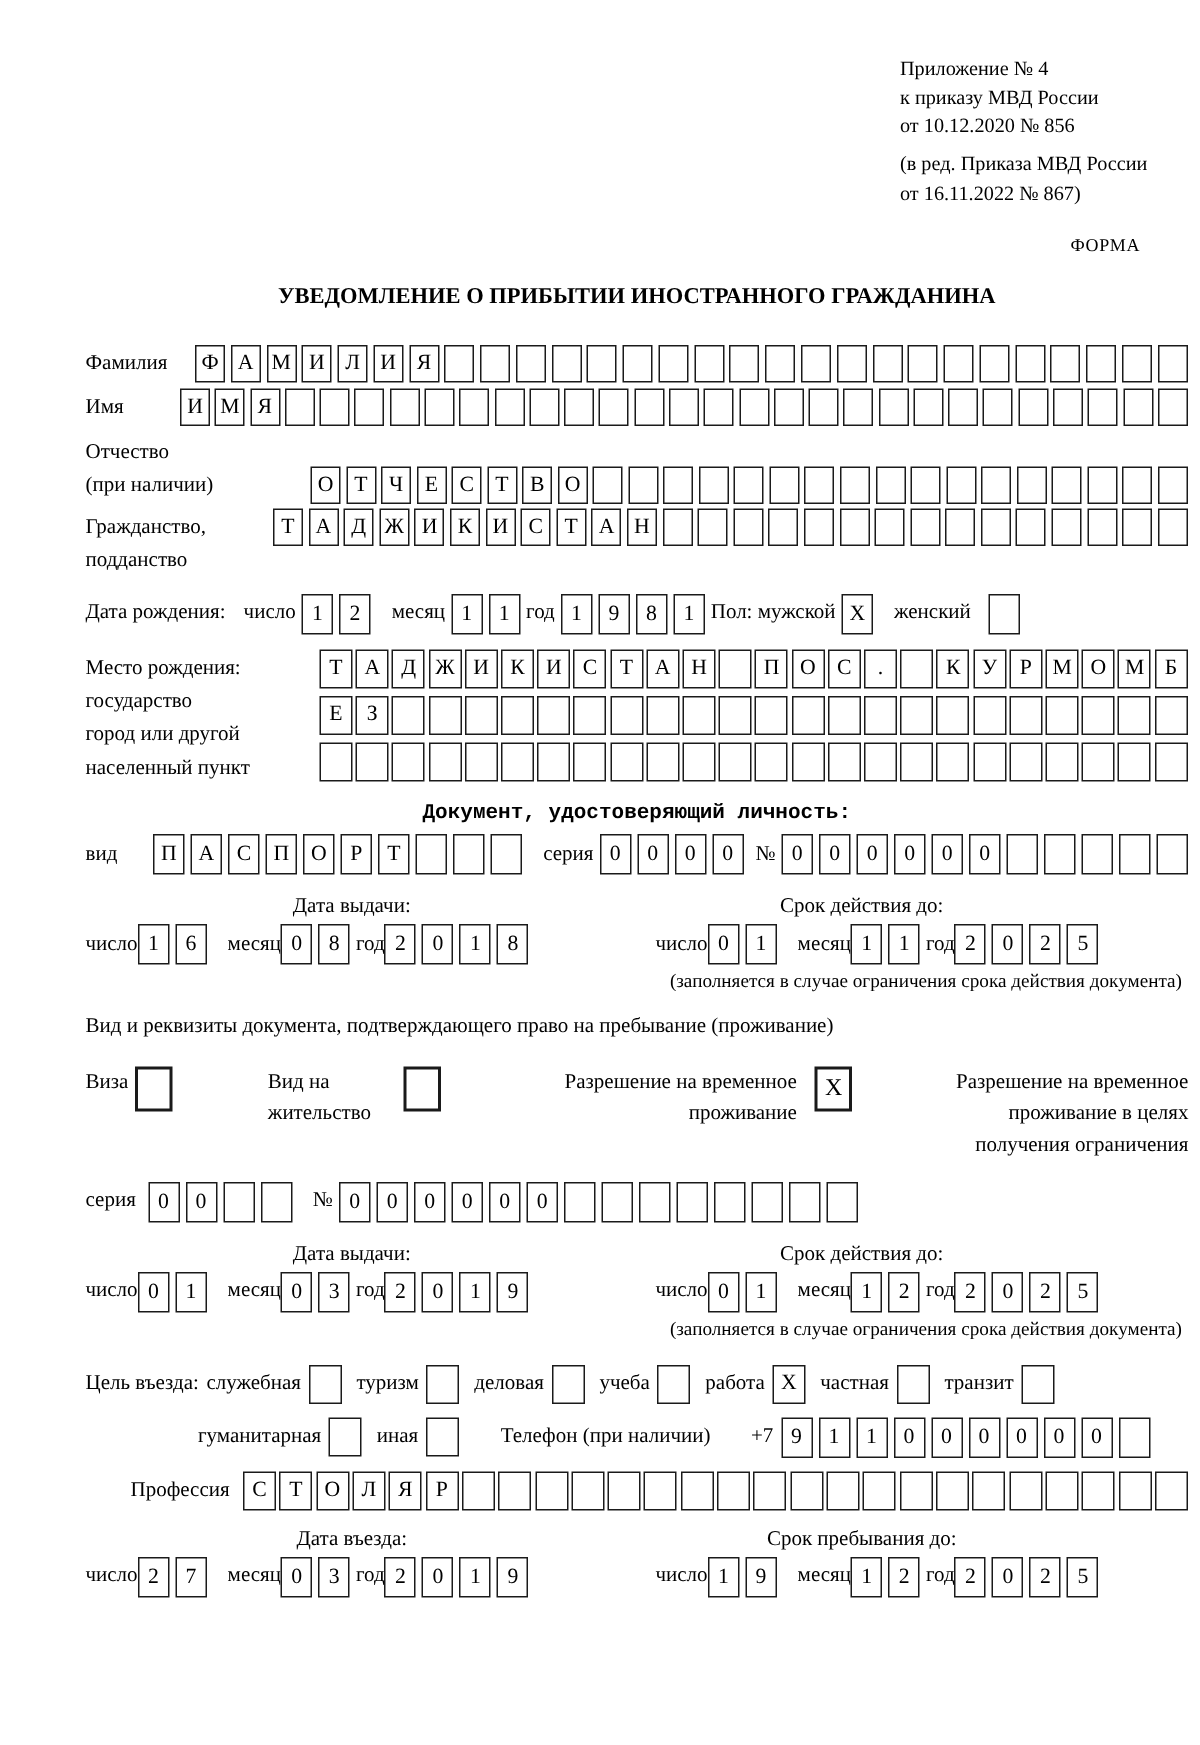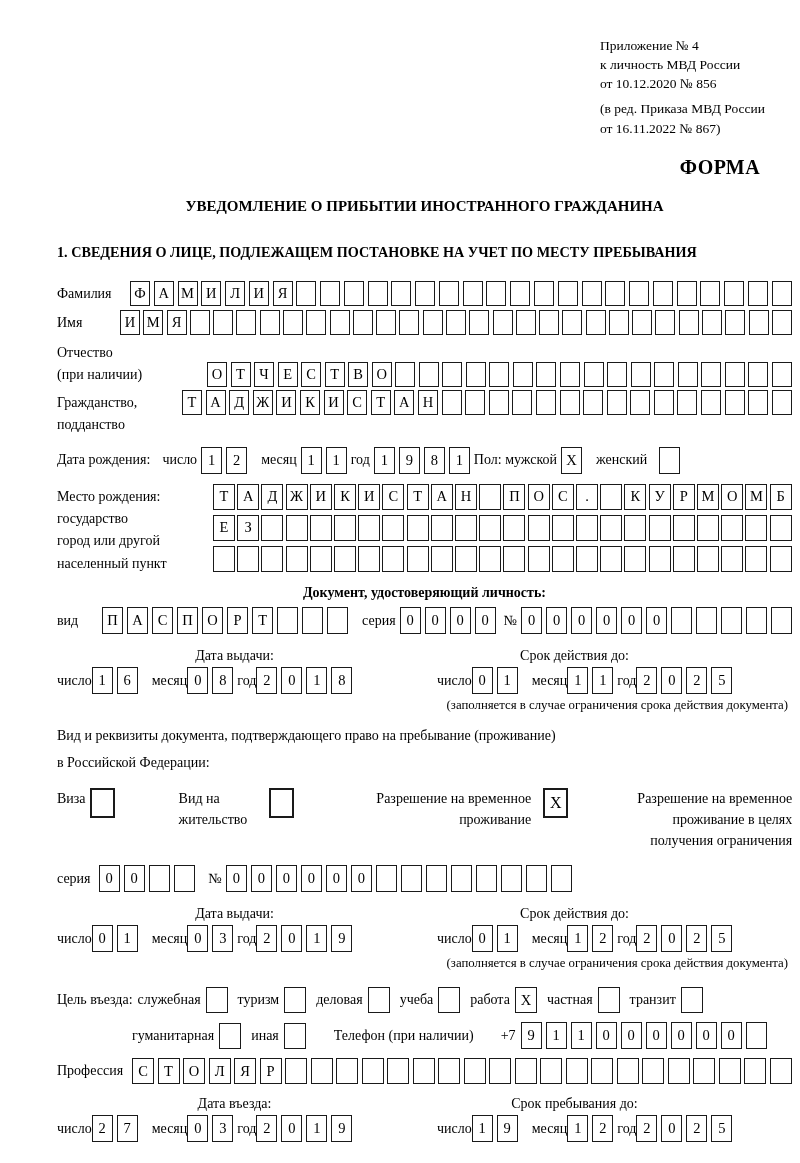--- a/index.html
+++ b/index.html
@@ -7,21 +7,21 @@
     width:800px;height:1163px;box-sizing:border-box;overflow:hidden;
     background:#fff;color:#000;
     font-family:"Liberation Serif","DejaVu Serif",serif;
     font-size:14px;
     padding:36px 8px 0 57px;
     position:relative;
   }
   
   .annex{margin-left:auto;width:192px;font-size:13.5px;line-height:1.42;}
   .annex .gap{margin-top:6px;}
-  .forma{text-align:right;padding-right:32px;font-weight:bold;font-size:20px;margin-top:18px;letter-spacing:.4px;}
+  .forma{text-align:right;padding-right:32px;font-weight:normal;font-size:12px;margin-top:18px;letter-spacing:.4px;}
   
   .title{text-align:center;font-weight:bold;font-size:15px;line-height:1.55;margin-top:16px;}
   .blank-underline{display:inline-block;width:58px;border-bottom:2.2px solid #333;margin-left:10px;vertical-align:baseline;}
   .sec1{font-weight:bold;font-size:14.2px;margin-top:26px;white-space:nowrap;}
   
   .row{display:flex;align-items:flex-start;}
   .lbl{flex:none;line-height:1.6;padding-top:2px;}
   .cells{flex:1;display:flex;justify-content:space-between;}
   .cell{
     flex:none;width:20px;height:25px;box-sizing:border-box;border:1.6px solid #1a1a1a;
@@ -49,42 +49,41 @@
   .permits .optlabel{line-height:1.5;}
   .permits .center{text-align:right;}
   .bigbox .cell{width:25px;height:30px;border-width:2px;font-size:16px;}
   
   .purpose{display:flex;align-items:center;margin-top:16px;}
   .purpose .t{margin-right:5px;}
   .purpose .sp{margin-left:10px;}
   .ckcells{display:inline-flex;}
   .ckcells .cell{width:22px;height:26px;border-width:1.9px;}
   
-  .docheader{text-align:center;font-weight:bold;font-size:14px;margin-top:10px;}
+  .docheader{text-align:center;font-weight:bold;font-size:14px;margin-top:10px;font-family:Liberation Mono, monospace;}
 </style>
 </head>
 <body>
 
 <div class="page">
 
   <div class="annex">
     <div>Приложение № 4</div>
-    <div>к личность МВД России</div>
+    <div>к приказу МВД России</div>
     <div>от 10.12.2020 № 856</div>
     <div class="gap">(в ред. Приказа МВД России</div>
     <div>от 16.11.2022 № 867)</div>
   </div>
 
   <div class="forma">ФОРМА</div>
 
   <div class="title">
     <div>УВЕДОМЛЕНИЕ О ПРИБЫТИИ ИНОСТРАННОГО ГРАЖДАНИНА</div>
   </div>
 
-  <div class="sec1">1. СВЕДЕНИЯ О ЛИЦЕ, ПОДЛЕЖАЩЕМ ПОСТАНОВКЕ НА УЧЕТ ПО МЕСТУ ПРЕБЫВАНИЯ</div>
 
   <div class="row" style="margin-top:20px;">
     <div class="lbl" style="width:73px;">Фамилия</div>
     <div class="cells">
         <span class="cell">Ф</span>
         <span class="cell">А</span>
         <span class="cell">М</span>
         <span class="cell">И</span>
         <span class="cell">Л</span>
         <span class="cell">И</span>
@@ -417,21 +416,20 @@
             <span class="cell">2</span>
             <span class="cell">5</span>
           </span>
       </div>
       <div class="dnote">(заполняется в случае ограничения срока действия документа)</div>
     </div>
   </div>
 
   <div style="margin-top:10px;line-height:1.9;">
     <div>Вид и реквизиты документа, подтверждающего право на пребывание (проживание)</div>
-    <div>в Российской Федерации:</div>
   </div>
 
   <div class="permits">
     <div class="opt">
       <span class="optlabel">Виза</span>
       <span class="dcells bigbox ml4">
           <span class="cell"></span>
         </span>
     </div>
     <div class="opt" style="margin-left:30px;">
@@ -586,21 +584,21 @@
         <span class="cell">0</span>
         <span class="cell">0</span>
         <span class="cell">0</span>
         <span class="cell">0</span>
         <span class="cell">0</span>
         <span class="cell">0</span>
         <span class="cell"></span>
       </span>
   </div>
 
-  <div class="row" style="margin-top:9px;">
+  <div class="row" style="margin-top:9px;margin-left:30px;">
     <div class="lbl" style="width:75px;">Профессия</div>
     <div class="cells wide">
         <span class="cell">С</span>
         <span class="cell">Т</span>
         <span class="cell">О</span>
         <span class="cell">Л</span>
         <span class="cell">Я</span>
         <span class="cell">Р</span>
         <span class="cell"></span>
         <span class="cell"></span>

